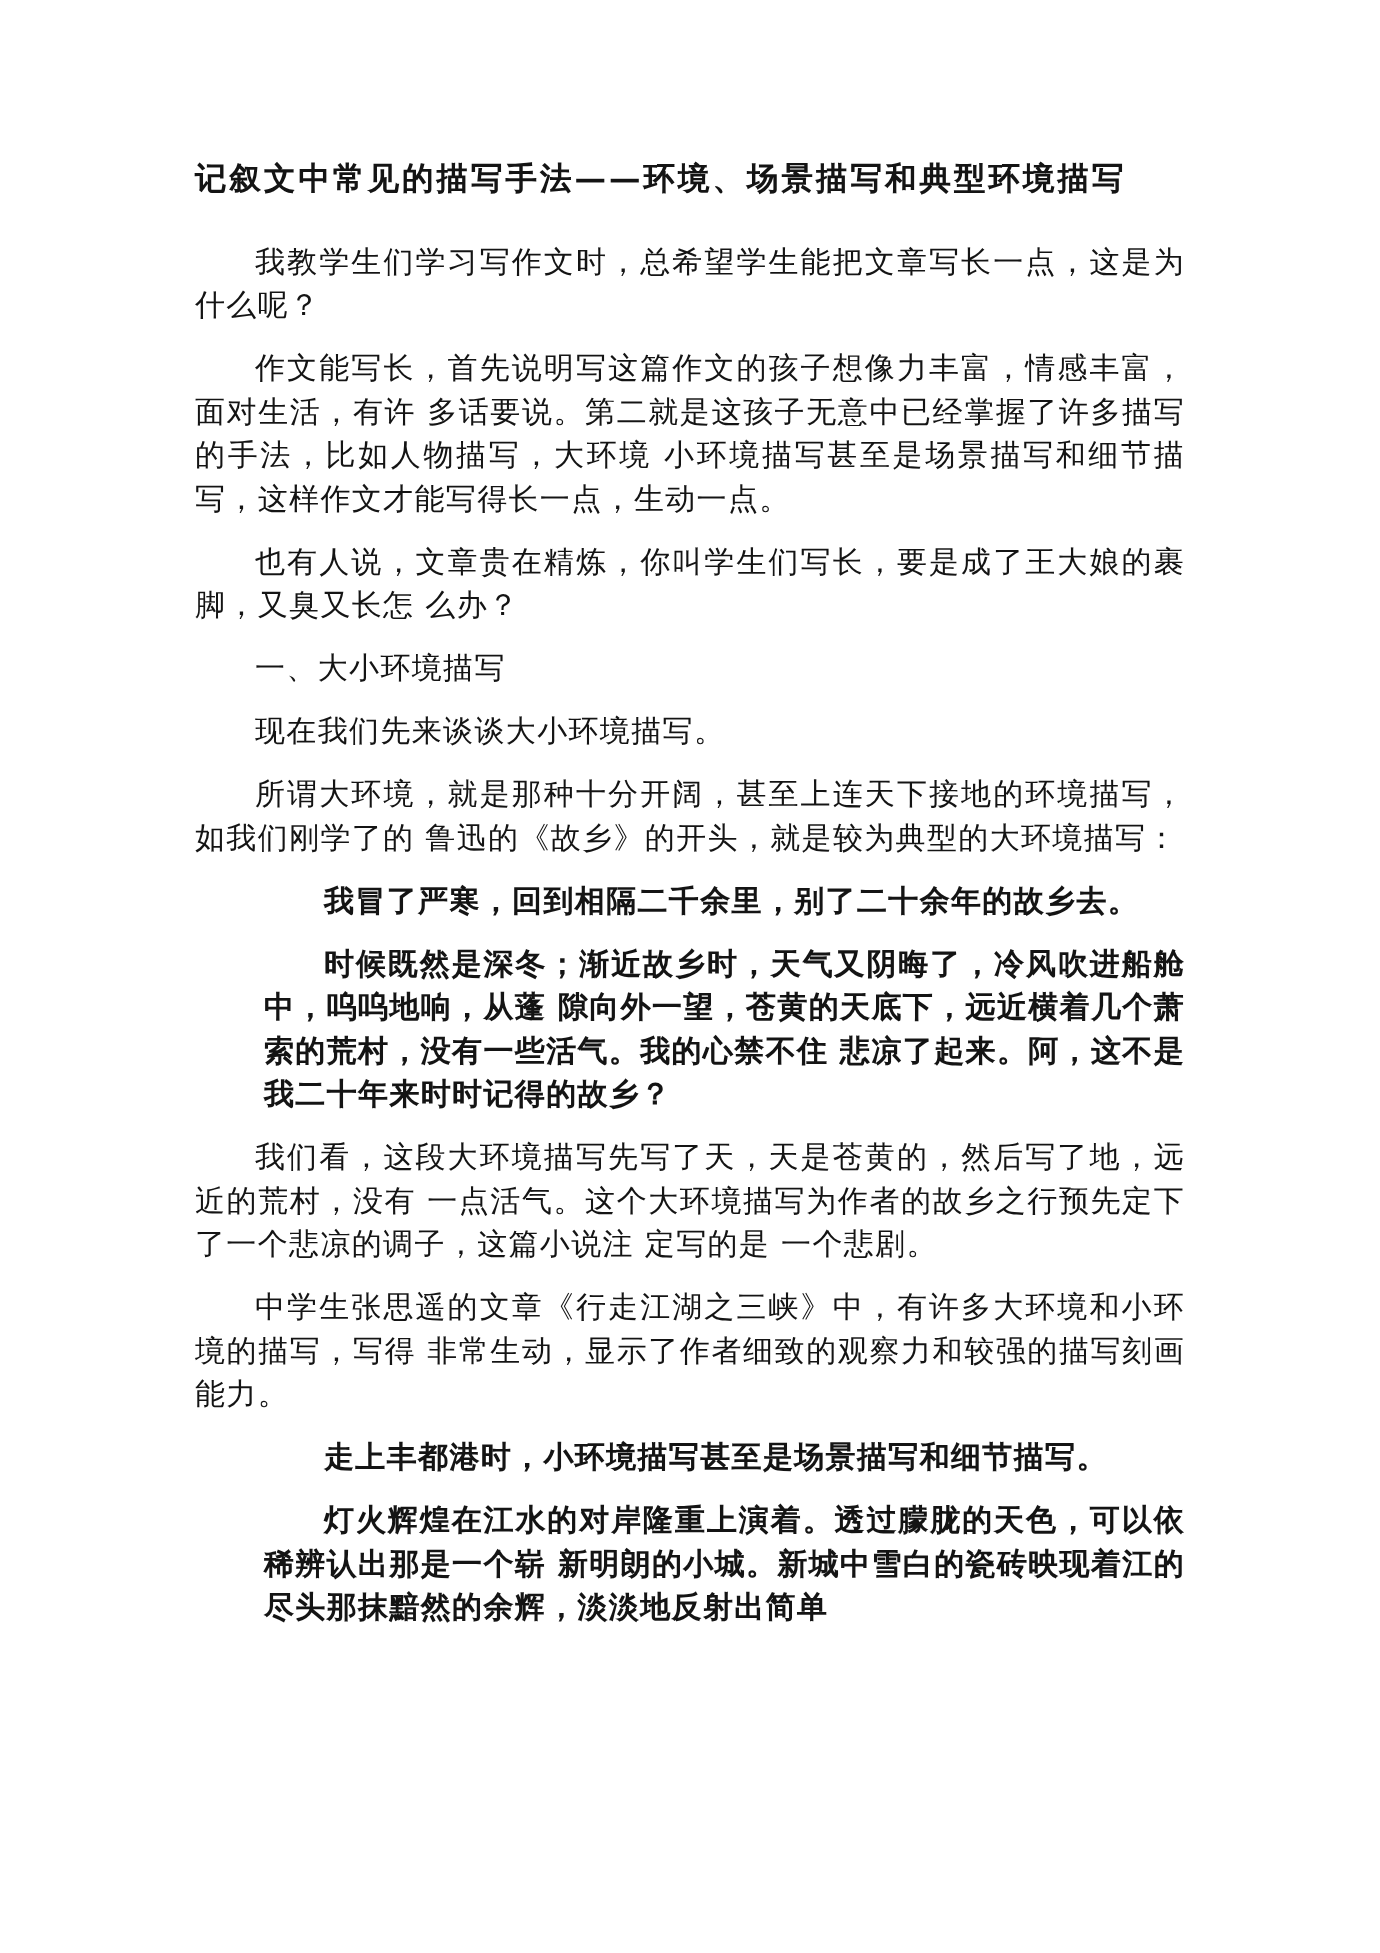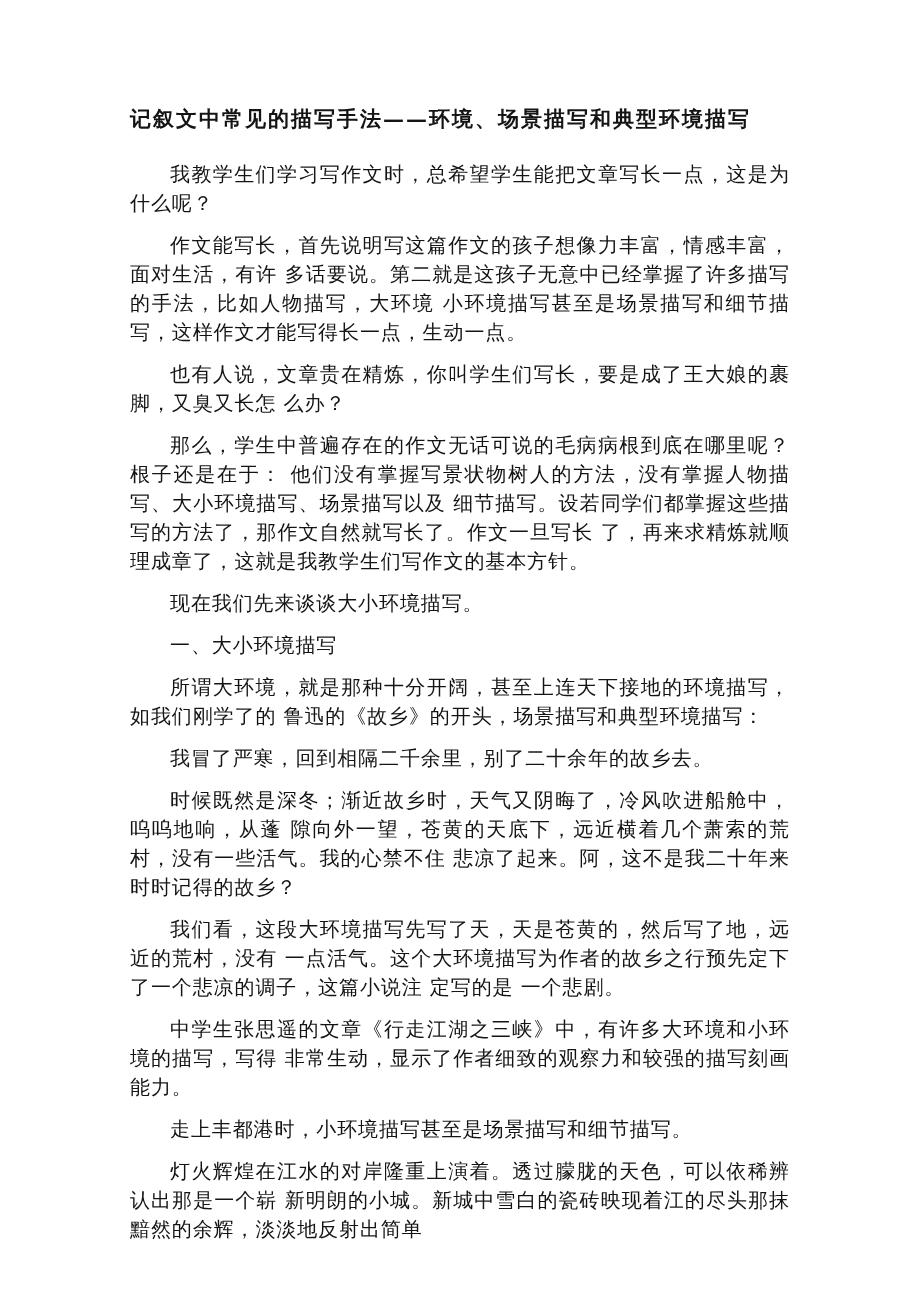--- a/index.html
+++ b/index.html
@@ -35,39 +35,39 @@
   }
   .para {
     margin: 0 0 13px 0;
     font-size: 20px;
     line-height: 29px;
     letter-spacing: 0.9px;
     text-align: justify;
     text-indent: 2em;
   }
   .para.bold {
-    font-weight: normal;
+    font-weight: bold;
+    margin-left: 46px;
   }
   .para.subheading {
     font-weight: normal;
   }
 </style>
 </head>
 <body>
 
 <div class="page">
   <h1 class="doc-title">记叙文中常见的描写手法——环境、场景描写和典型环境描写</h1>
   <div class="paragraph-list">
       <p class="para normal">我教学生们学习写作文时，总希望学生能把文章写长一点，这是为什么呢？</p>
       <p class="para normal">作文能写长，首先说明写这篇作文的孩子想像力丰富，情感丰富，面对生活，有许 多话要说。第二就是这孩子无意中已经掌握了许多描写的手法，比如人物描写，大环境 小环境描写甚至是场景描写和细节描写，这样作文才能写得长一点，生动一点。</p>
       <p class="para normal">也有人说，文章贵在精炼，你叫学生们写长，要是成了王大娘的裹脚，又臭又长怎 么办？</p>
-      <p class="para normal">那么，学生中普遍存在的作文无话可说的毛病病根到底在哪里呢？根子还是在于： 他们没有掌握写景状物树人的方法，没有掌握人物描写、大小环境描写、场景描写以及 细节描写。设若同学们都掌握这些描写的方法了，那作文自然就写长了。作文一旦写长 了，再来求精炼就顺理成章了，这就是我教学生们写作文的基本方针。</p>
+      <p class="para subheading">一、大小环境描写</p>
       <p class="para normal">现在我们先来谈谈大小环境描写。</p>
-      <p class="para subheading">一、大小环境描写</p>
-      <p class="para normal">所谓大环境，就是那种十分开阔，甚至上连天下接地的环境描写，如我们刚学了的 鲁迅的《故乡》的开头，场景描写和典型环境描写：</p>
+      <p class="para normal">所谓大环境，就是那种十分开阔，甚至上连天下接地的环境描写，如我们刚学了的 鲁迅的《故乡》的开头，就是较为典型的大环境描写：</p>
       <p class="para bold">我冒了严寒，回到相隔二千余里，别了二十余年的故乡去。</p>
       <p class="para bold">时候既然是深冬；渐近故乡时，天气又阴晦了，冷风吹进船舱中，呜呜地响，从蓬 隙向外一望，苍黄的天底下，远近横着几个萧索的荒村，没有一些活气。我的心禁不住 悲凉了起来。阿，这不是我二十年来时时记得的故乡？</p>
       <p class="para normal">我们看，这段大环境描写先写了天，天是苍黄的，然后写了地，远近的荒村，没有 一点活气。这个大环境描写为作者的故乡之行预先定下了一个悲凉的调子，这篇小说注 定写的是 一个悲剧。</p>
       <p class="para normal">中学生张思遥的文章《行走江湖之三峡》中，有许多大环境和小环境的描写，写得 非常生动，显示了作者细致的观察力和较强的描写刻画能力。</p>
       <p class="para bold">走上丰都港时，小环境描写甚至是场景描写和细节描写。</p>
       <p class="para bold">灯火辉煌在江水的对岸隆重上演着。透过朦胧的天色，可以依稀辨认出那是一个崭 新明朗的小城。新城中雪白的瓷砖映现着江的尽头那抹黯然的余辉，淡淡地反射出简单</p>
     </div>
 </div>
 
 </body></html>

